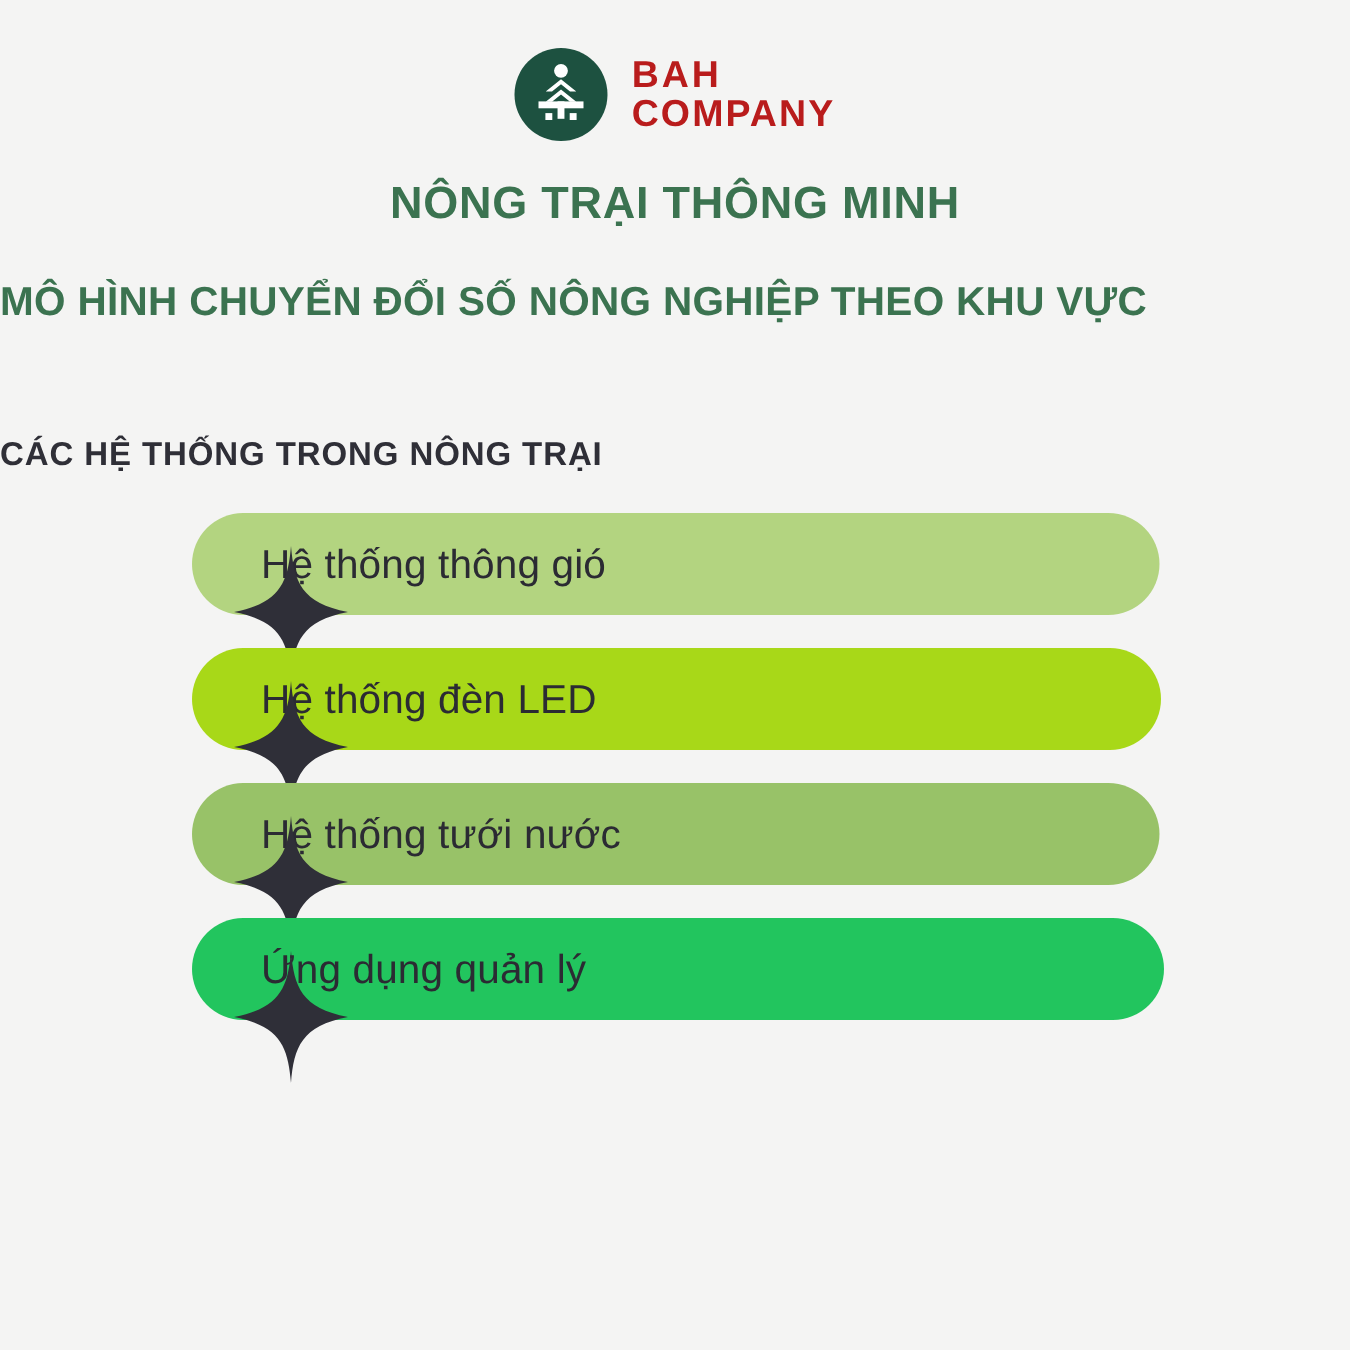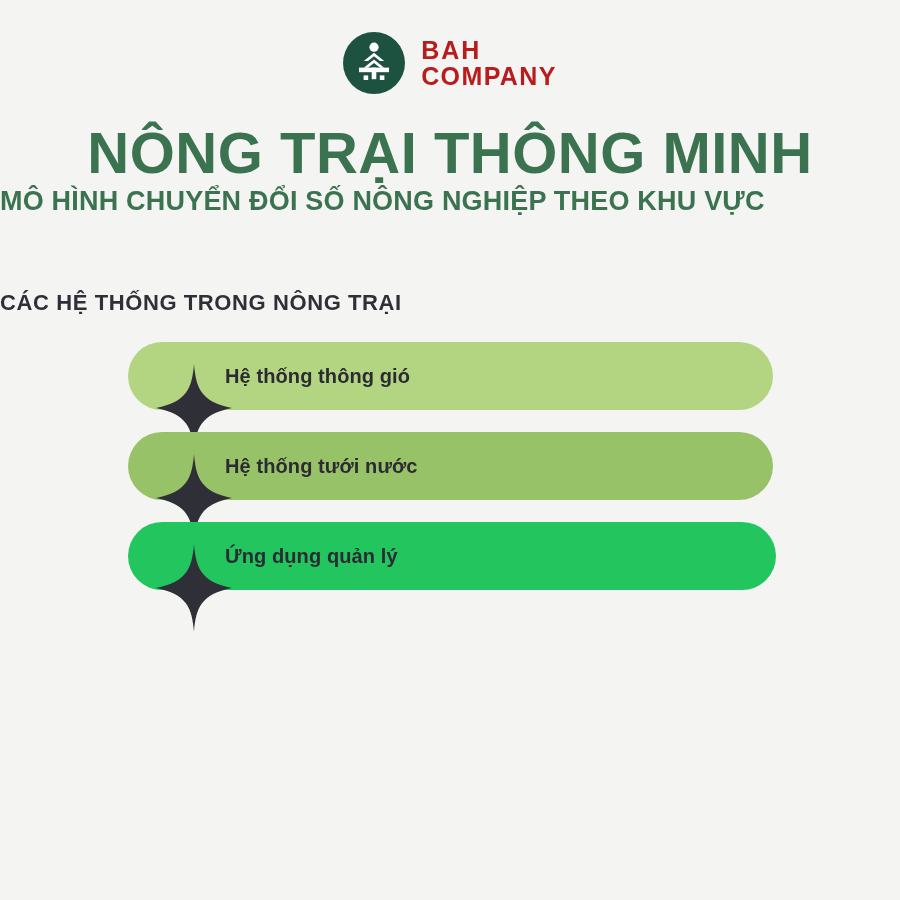--- a/index.html
+++ b/index.html
@@ -52,21 +52,21 @@
   }
   .brand-line2 { letter-spacing: 1.4px; }
 
   
   .title {
     position: absolute;
     top: 119px;
     left: 0;
     width: 900px;
     text-align: center;
-    font-size: 58px;
+    font-size: 30px;
     font-weight: bold;
     color: #3b7350;
     letter-spacing: 0.5px;
     white-space: nowrap;
   }
   .subtitle {
     position: absolute;
     top: 186px;
     left: 0;
     width: 720px;
@@ -106,24 +106,24 @@
   .pill {
     position: absolute;
     left: 0;
     top: 0;
     height: 68px;
     border-radius: 34px;
     display: flex;
     align-items: center;
   }
   .pill-label {
-    font-size: 20px;
-    font-weight: bold;
+    font-size: 27px;
+    font-weight: normal;
     color: #2b2b33;
-    margin-left: 97px;
+    margin-left: 46px;
     white-space: nowrap;
     letter-spacing: 0.1px;
   }
   .sparkle {
     position: absolute;
     left: 28px;
     top: 22px;
     width: 76px;
     height: 88px;
     pointer-events: none;
@@ -161,20 +161,30 @@
       <div class="pill" style="background: rgb(179, 212, 128); width: 645px;">
         <span class="pill-label">Hệ thống thông gió</span>
       </div>
       <div class="sparkle">
         <svg width="76" height="88" viewBox="0 0 76 88" aria-hidden="true">
           <path d="M38 0 C40 24 45 38 76 44 C45 50 40 64 38 88 C36 64 31 50 0 44 C31 38 36 24 38 0 Z" fill="#2f2f38"></path>
         </svg>
       </div>
     </div>
     <div class="system-row">
+      <div class="pill" style="background: rgb(168, 216, 24); width: 646px;">
+        <span class="pill-label">Hệ thống đèn LED</span>
+      </div>
+      <div class="sparkle">
+        <svg width="76" height="88" viewBox="0 0 76 88" aria-hidden="true">
+          <path d="M38 0 C40 24 45 38 76 44 C45 50 40 64 38 88 C36 64 31 50 0 44 C31 38 36 24 38 0 Z" fill="#2f2f38"></path>
+        </svg>
+      </div>
+    </div>
+    <div class="system-row">
       <div class="pill" style="background: rgb(152, 194, 104); width: 645px;">
         <span class="pill-label">Hệ thống tưới nước</span>
       </div>
       <div class="sparkle">
         <svg width="76" height="88" viewBox="0 0 76 88" aria-hidden="true">
           <path d="M38 0 C40 24 45 38 76 44 C45 50 40 64 38 88 C36 64 31 50 0 44 C31 38 36 24 38 0 Z" fill="#2f2f38"></path>
         </svg>
       </div>
     </div>
     <div class="system-row">

